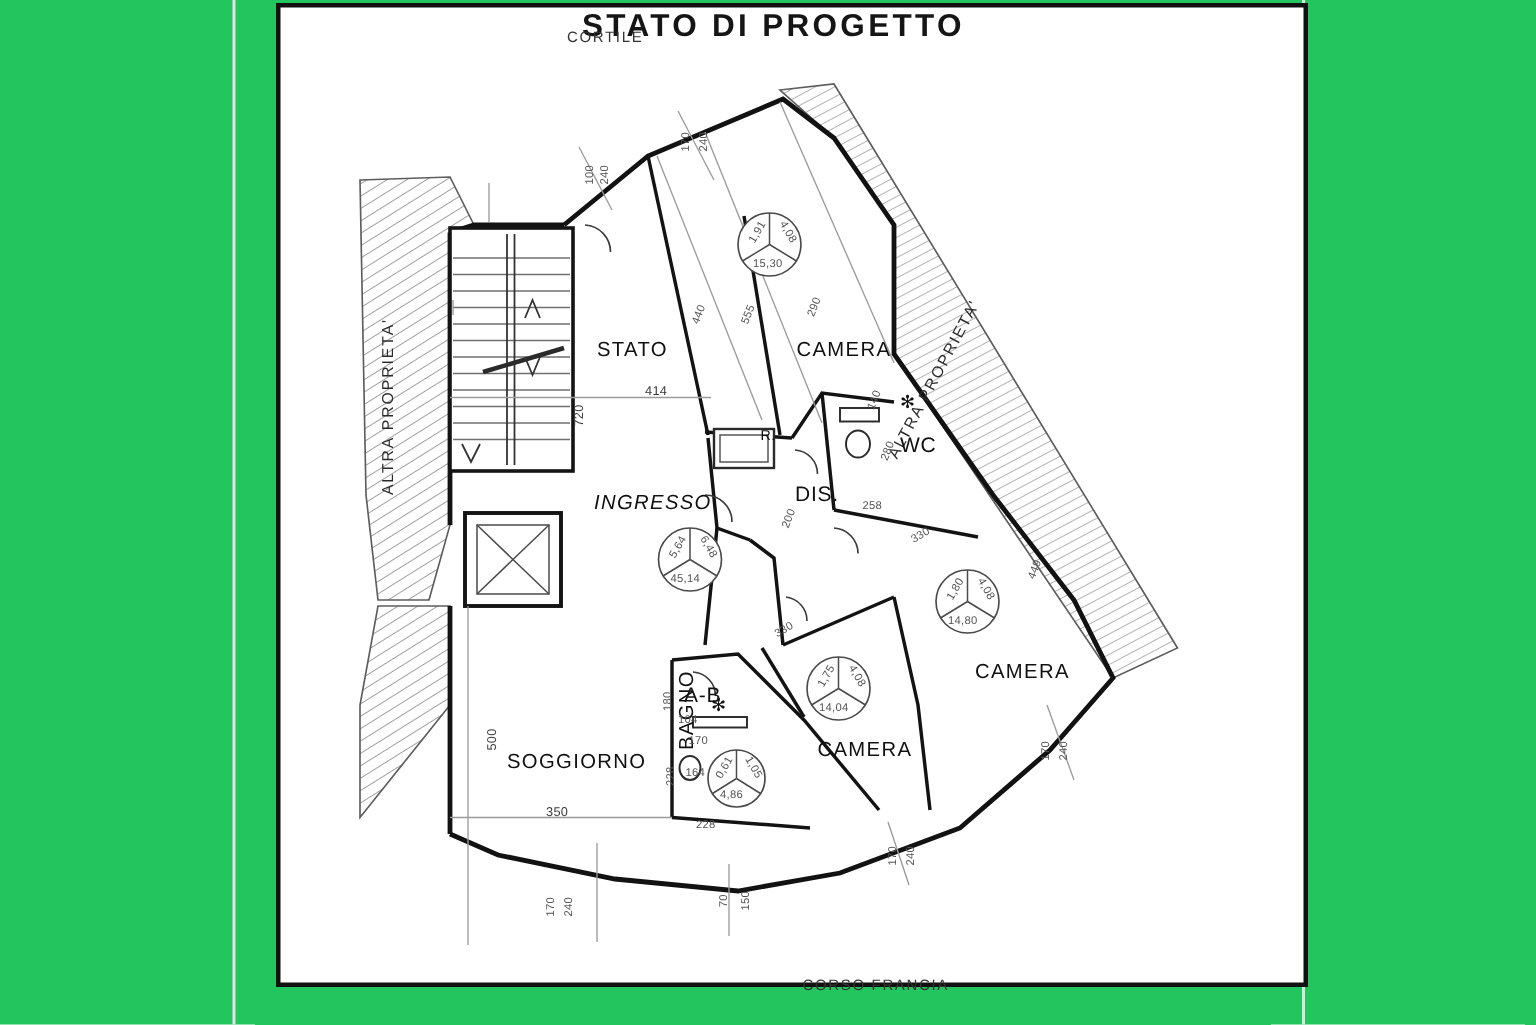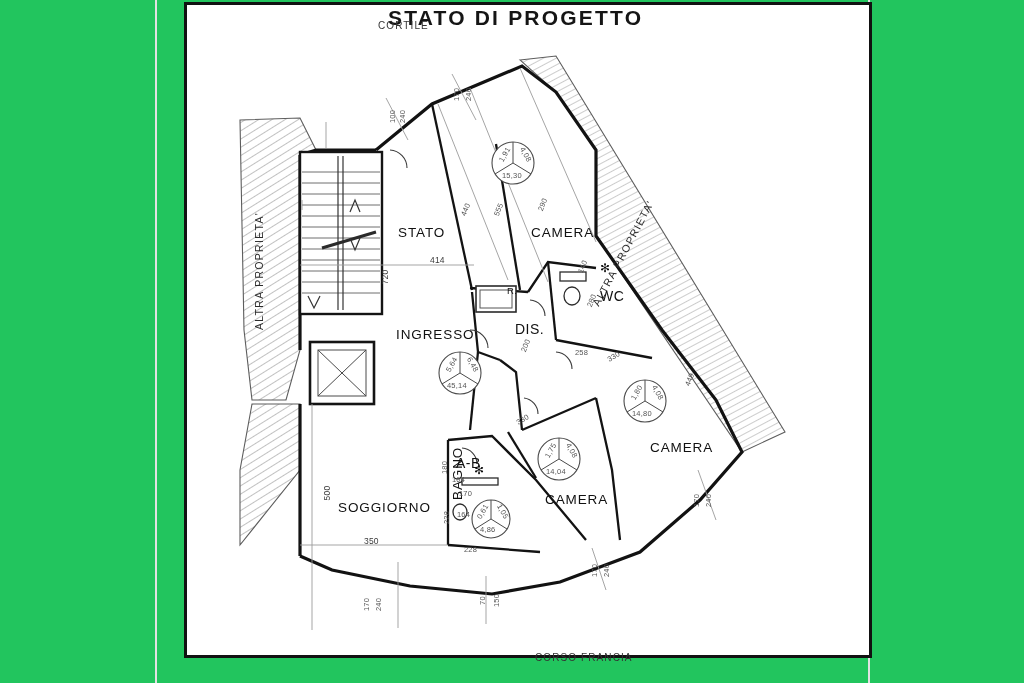--- a/index.html
+++ b/index.html
@@ -177,29 +177,29 @@
   <div class="txt prop" style="left:564px;top:247px;transform:rotate(-62deg);transform-origin:center;">ALTRA PROPRIETA'</div>
 
   <div class="txt room" style="left:398px;top:225px;">STATO</div>
 
   <div class="txt room" style="left:531px;top:225px;">CAMERA</div>
 
   <div class="txt room" style="left:545px;top:492px;">CAMERA</div>
 
   <div class="txt room" style="left:650px;top:440px;">CAMERA</div>
 
-  <div class="txt room" style="left:396px;top:327px;">INGRESSO</div>
+  <div class="txt room" style="left:396px;top:327px;font-style:italic;">INGRESSO</div>
 
   <div class="txt room" style="left:338px;top:500px;text-align:center;">SOGGIORNO</div>
 
   <div class="txt room" style="left:450px;top:500px;transform:rotate(-90deg);transform-origin:left top;">BAGNO</div>
 
   <div class="txt room sm" style="left:600px;top:288px;">WC</div>
 
-  <div class="txt room sm" style="left:503px;top:321px;padding-left:12px;">DIS.</div>
+  <div class="txt room sm" style="left:518px;top:321px;padding-left:12px;">DIS.</div>
 
   <div class="txt room xs" style="left:507px;top:285px;">R.</div>
 
   <div class="txt room sm" style="left:456px;top:455px;">A-B</div>
 
   <div class="txt starsym" style="left:600px;top:261px;">✻</div>
   <div class="txt starsym" style="left:474px;top:463px;">✻</div>
 
   <svg width="46" height="46" style="left:490px;top:140px;">
     <circle cx="23" cy="23" r="21" fill="#fff" stroke="#4a4a4a" stroke-width="1.1"></circle>
@@ -264,21 +264,21 @@
   <div class="txt dim" style="left:492px;top:205px;transform:rotate(-68deg);">555</div>
 
   <div class="txt dim" style="left:536px;top:200px;transform:rotate(-68deg);">290</div>
 
   <div class="txt dim" style="left:576px;top:262px;transform:rotate(-68deg);">140</div>
 
   <div class="txt dim" style="left:585px;top:296px;transform:rotate(-68deg);">280</div>
 
   <div class="txt dim" style="left:519px;top:341px;transform:rotate(-68deg);">200</div>
 
-  <div class="txt dim" style="left:551px;top:348px;padding-left:24px;">258</div>
+  <div class="txt dim" style="left:551px;top:332px;padding-left:24px;">258</div>
 
   <div class="txt dim" style="left:607px;top:352px;transform:rotate(-30deg);">330</div>
 
   <div class="txt dim" style="left:516px;top:415px;transform:rotate(-30deg);">330</div>
 
   <div class="txt dim" style="left:683px;top:375px;transform:rotate(-68deg);">449</div>
 
   <div class="txt dim" style="left:452px;top:433px;margin-top:42px;">104</div>
 
   <div class="txt dim" style="left:438px;top:463px;transform:rotate(-90deg);">180</div>

